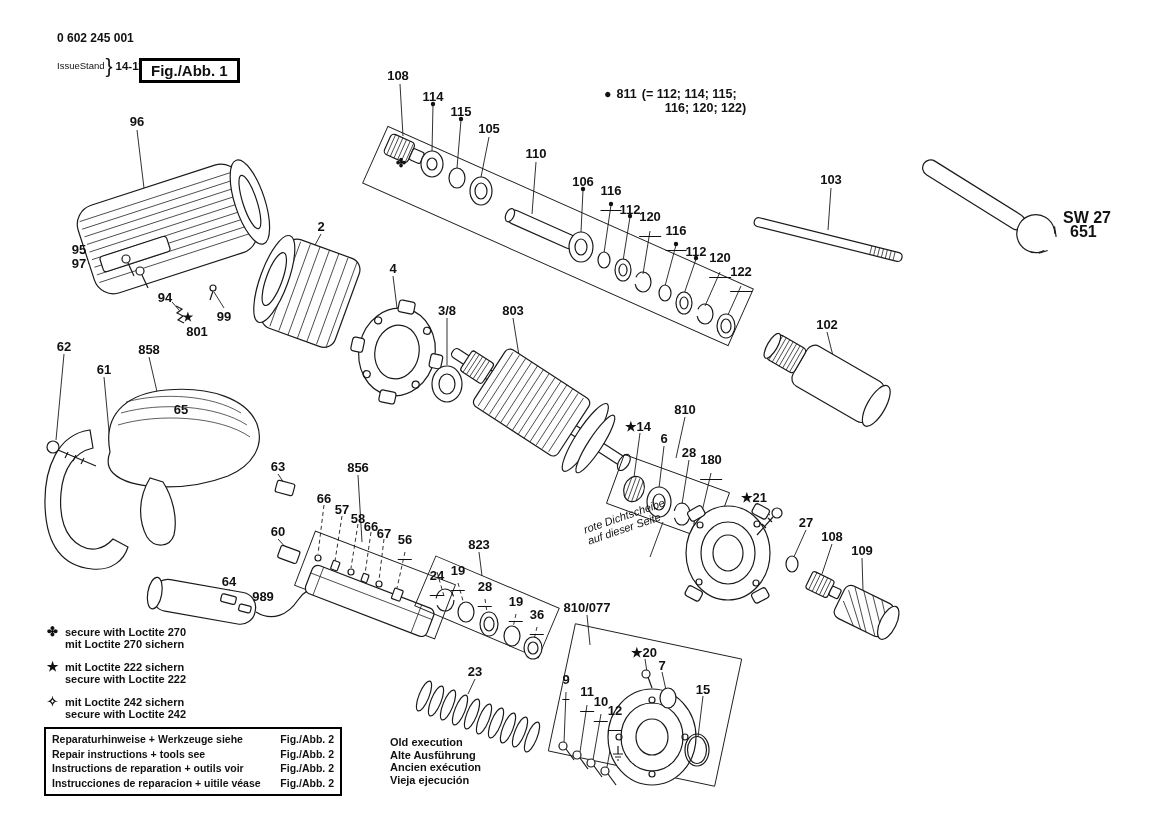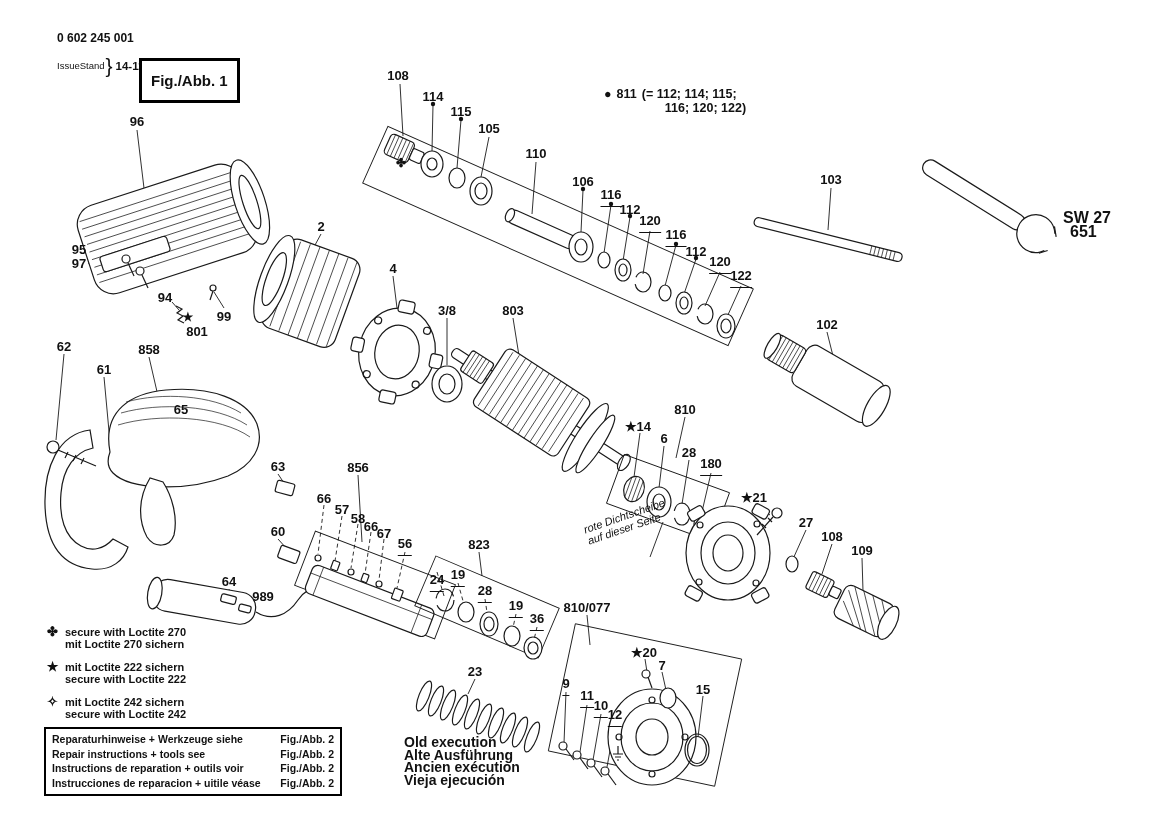--- a/index.html
+++ b/index.html
@@ -11,45 +11,45 @@
   .lnt{fill:none;stroke:#1a1a1a;stroke-width:0.7;}
   .lnb{fill:none;stroke:#1a1a1a;stroke-width:0.9;}
   .fw{fill:#fff;stroke:#1a1a1a;stroke-width:1.2;}
   .ld{fill:none;stroke:#1a1a1a;stroke-width:0.9;}
   .ldd{fill:none;stroke:#1a1a1a;stroke-width:0.9;stroke-dasharray:4 3;}
   .dash{stroke-dasharray:26 7;}
   
   .labels{position:absolute;left:0;top:0;width:100%;height:100%;z-index:3;pointer-events:none;}
   .plabel{position:absolute;transform:translate(-50%,-50%);font-weight:bold;font-size:13px;
           white-space:nowrap;color:#111;}
-  .plabel.u{border-bottom:1.4px solid #111;padding-bottom:4px;}
+  .plabel.u{border-bottom:1.4px solid #111;padding-bottom:12px;}
   .plabel.sym{font-size:12px;}
   
   .tb{position:absolute;z-index:4;}
   .pn{left:57px;top:31px;font-size:12px;font-weight:bold;}
   .issue{left:57px;top:54px;display:flex;align-items:center;}
   .issue .col{display:flex;flex-direction:row;font-size:9.5px;line-height:10.5px;}
   .issue .brace{font-size:21px;font-weight:400;margin:0 1px 0 1px;}
   .issue .date{font-size:11.5px;font-weight:bold;margin-left:2px;}
-  .figbox{left:139px;top:58px;border:3px solid #000;padding:11px 9px;font-size:15px;font-weight:bold;background:#fff;}
+  .figbox{left:139px;top:58px;border:3px solid #000;padding:1px 9px;font-size:15px;font-weight:bold;background:#fff;}
   .ref811{left:604px;top:87px;display:flex;gap:5px;font-size:12.5px;font-weight:bold;}
   .ref811 .lines{display:flex;flex-direction:column;line-height:14px;}
   .ref811 .l2{margin-left:23px;}
   .wrenchlbl{left:1063px;top:211px;font-weight:bold;font-size:16px;line-height:14px;}
   .wrenchlbl .pno{margin-left:7px;}
   .sealnote{left:582px;top:524px;font-size:11px;font-style:italic;line-height:12px;
             transform:rotate(-19deg);transform-origin:left top;white-space:nowrap;}
   .legend{left:46px;top:626px;display:flex;flex-direction:column;gap:11px;
           font-size:11px;font-weight:bold;line-height:12px;}
   .legend .item{display:flex;gap:6px;align-items:flex-start;}
   .legend .sym{font-size:13px;line-height:12px;width:13px;text-align:center;}
   .repairbox{left:44px;top:727px;width:298px;border:2px solid #000;padding:4px 6px;box-sizing:border-box;
              display:flex;flex-direction:column;gap:1px;background:#fff;}
   .rrow{display:flex;justify-content:space-between;font-size:10.5px;font-weight:bold;line-height:13.5px;}
-  .oldexec{left:404px;top:736px;font-size:14px;font-weight:bold;line-height:12.5px;}
+  .oldexec{left:390px;top:736px;font-size:11px;font-weight:bold;line-height:12.5px;}
   .footright{left:1000px;top:735px;font-size:11px;line-height:13px;}
 </style>
 </head>
 <body>
 
 <div class="stage">
 
   <svg width="1169" height="826" viewBox="0 0 1169 826">
 
     <g>

